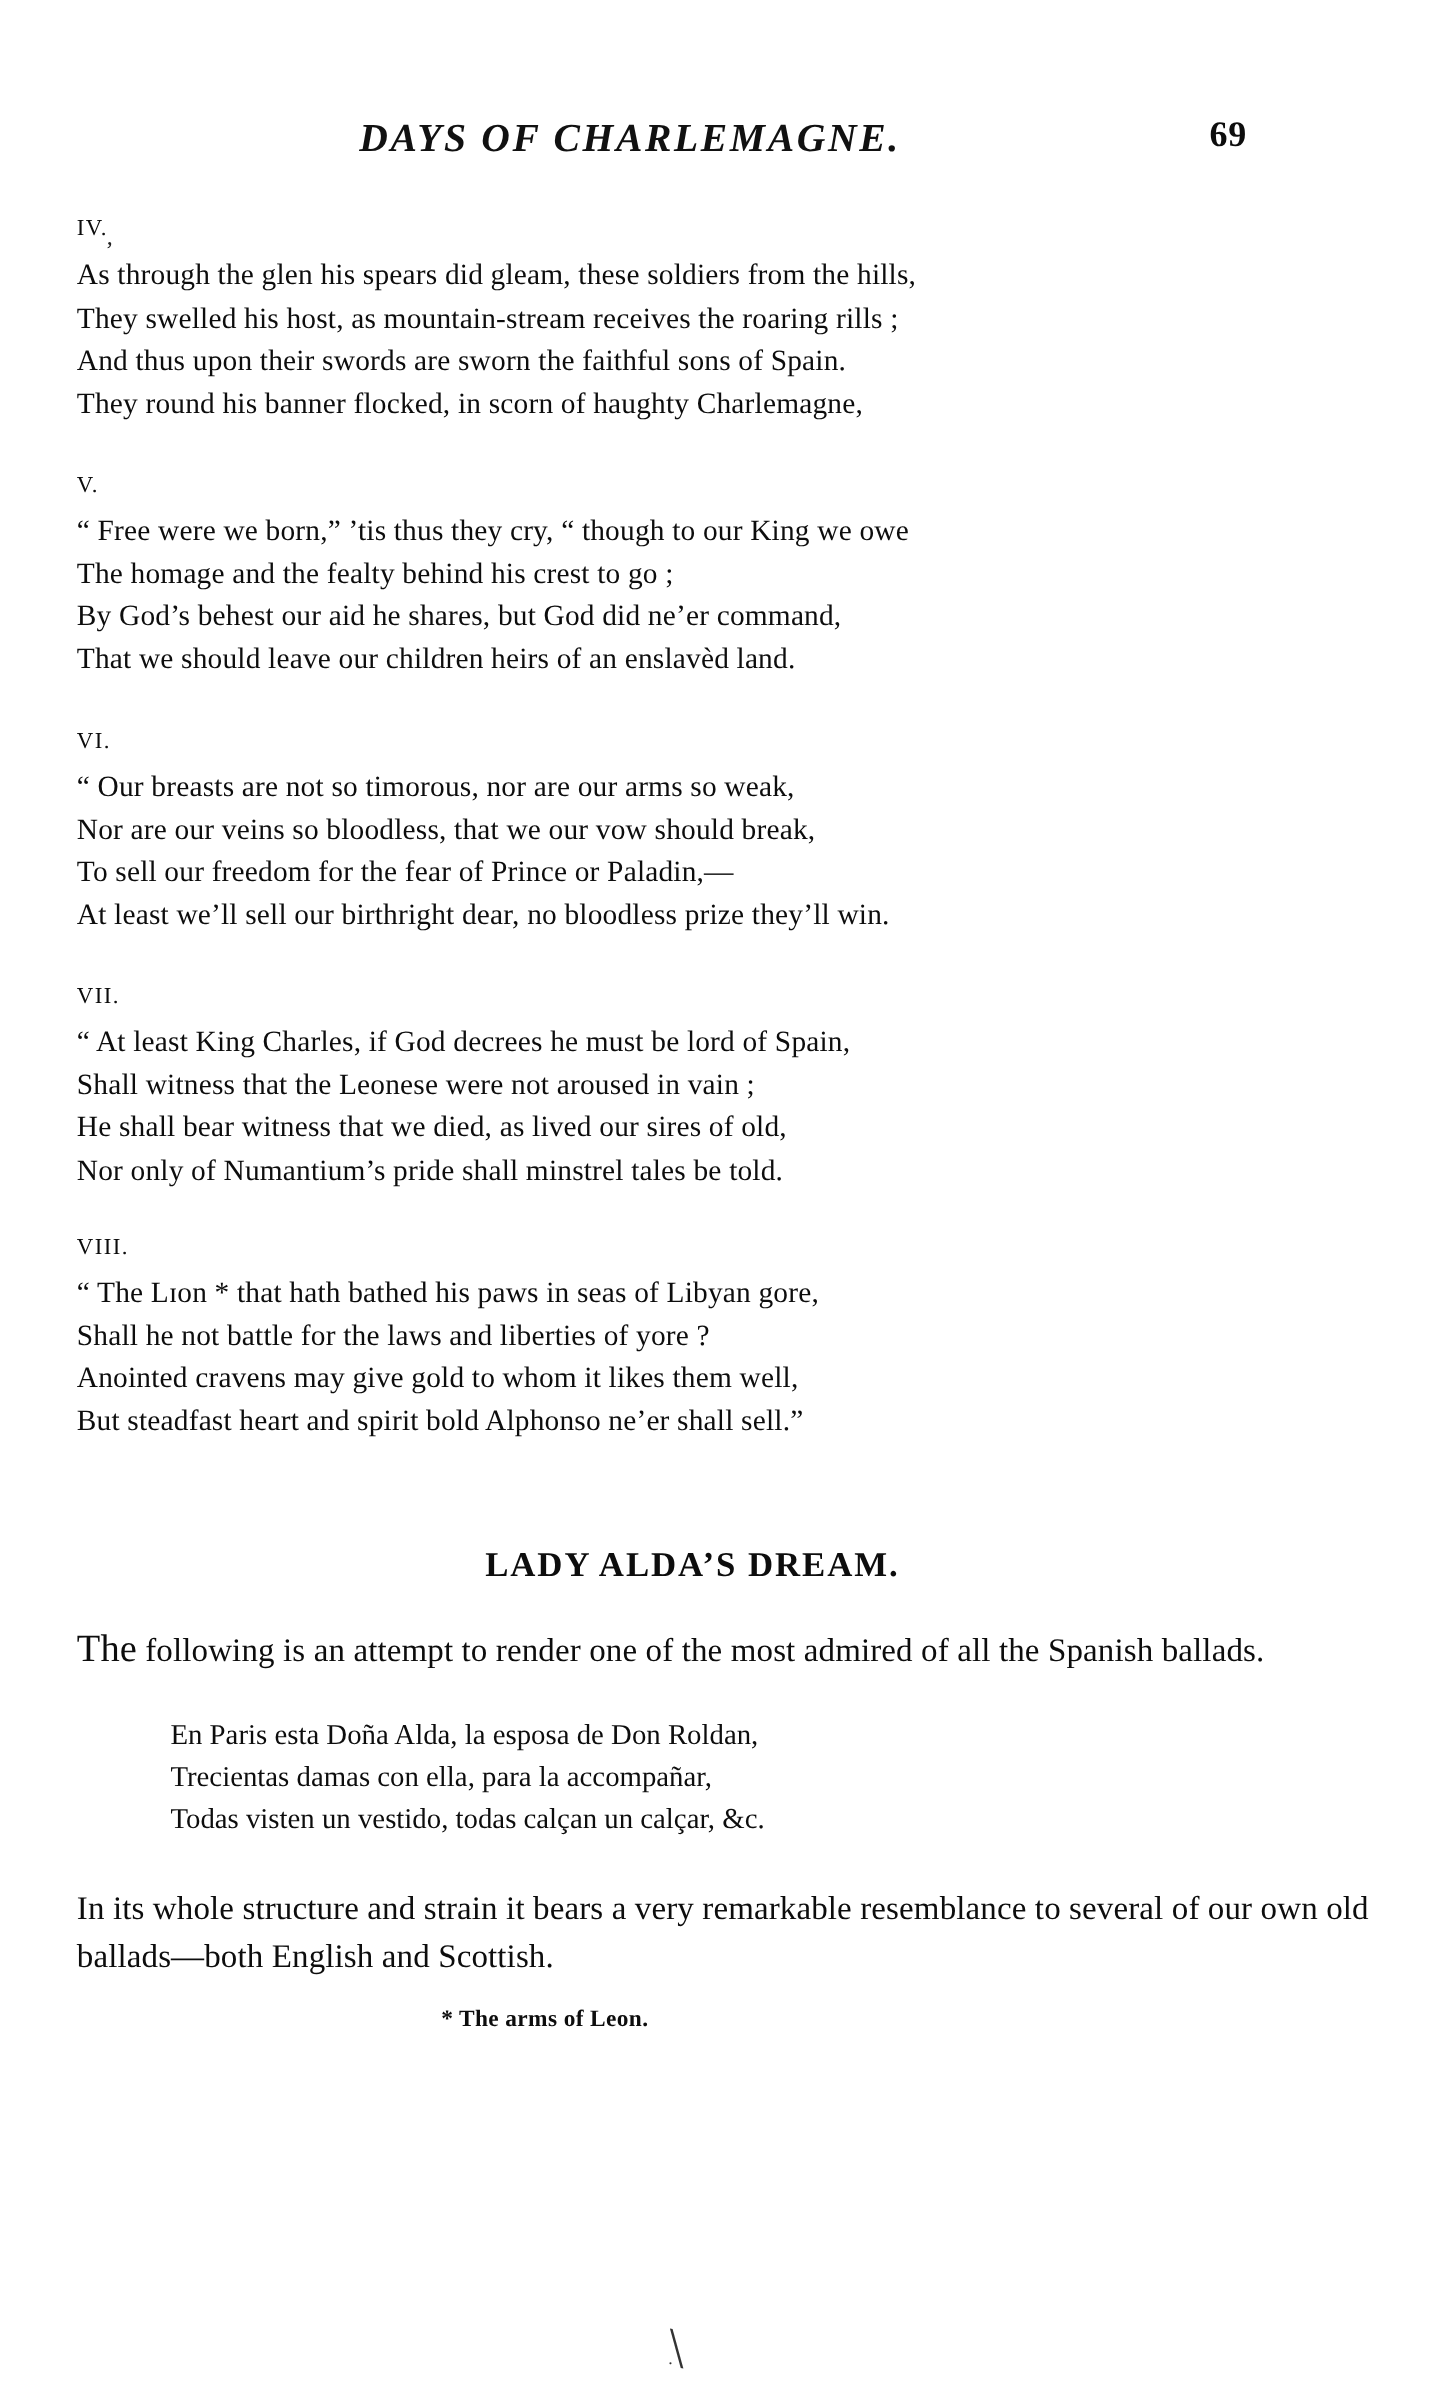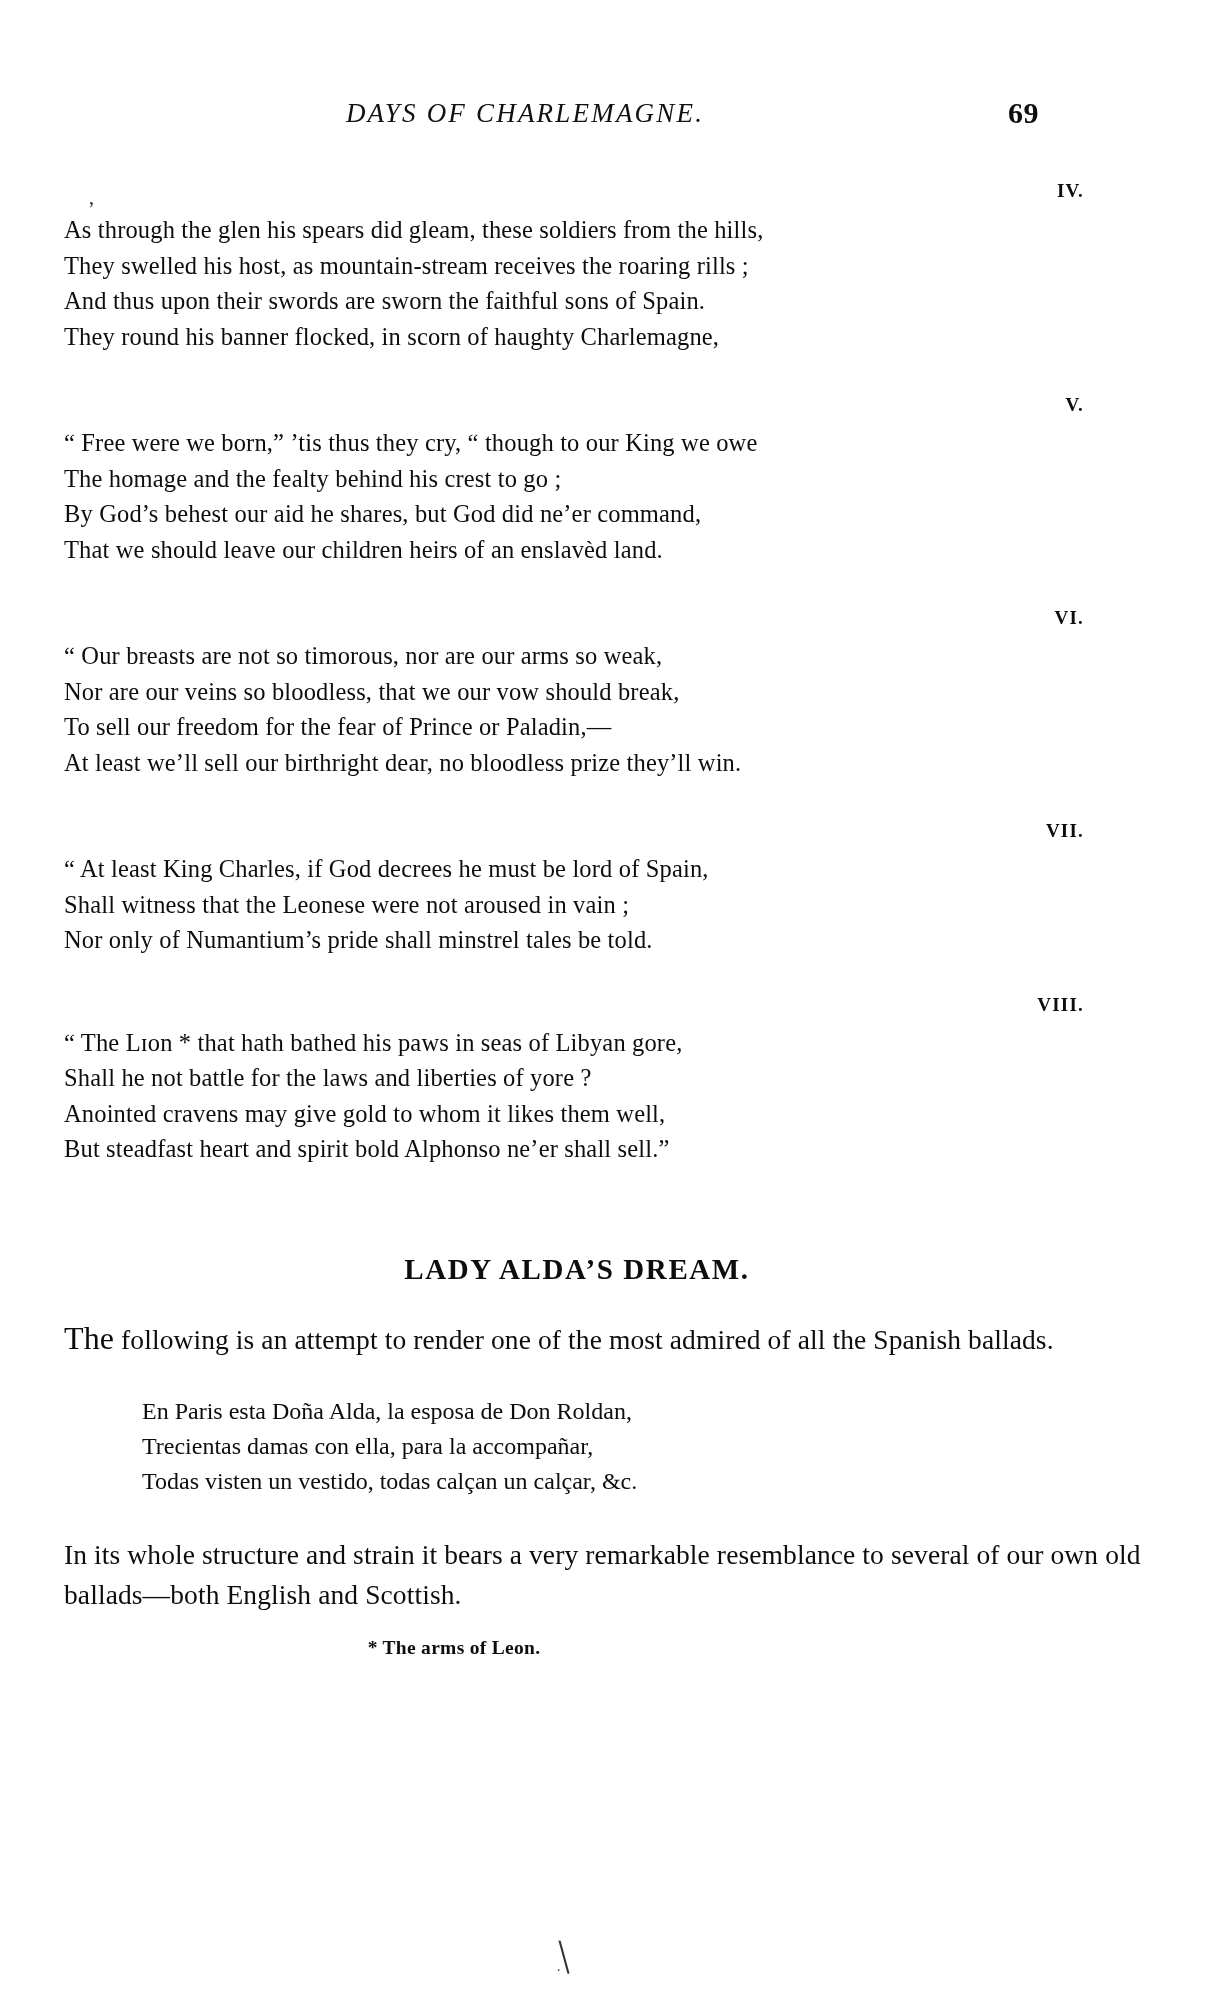--- a/index.html
+++ b/index.html
@@ -29,22 +29,22 @@
     left: 0;
     width: 1209px;
     height: 40px;
   }
   .running-title {
     position: absolute;
     left: 0;
     width: 1050px;
     text-align: center;
     font-style: italic;
-    font-weight: normal;
-    font-size: 27px;
+    font-weight: bold;
+    font-size: 33px;
     letter-spacing: 2.2px;
     color: #111;
   }
   .page-number {
     position: absolute;
     right: 170px;
     top: -2px;
     font-size: 30px;
     font-weight: bold;
     letter-spacing: 0.5px;
@@ -53,23 +53,23 @@
   .body-block {
     position: absolute;
     top: 180px;
     left: 64px;
     width: 1080px;
   }
   .stanza {
     margin: 0 0 26px 0;
   }
   .stanza-num {
-    text-align: right;
+    text-align: left;
     font-size: 19px;
-    font-weight: bold;
+    font-weight: normal;
     letter-spacing: 1.2px;
     margin: 0 0 9px 0;
     padding-right: 60px;
   }
   .line {
     font-size: 24.5px;
     line-height: 35.5px;
     white-space: nowrap;
     letter-spacing: 0.15px;
   }
@@ -177,20 +177,21 @@
       <div class="line">“ Our breasts are not so timorous, nor are our arms so weak,</div>
       <div class="line">Nor are our veins so bloodless, that we our vow should break,</div>
       <div class="line">To sell our freedom for the fear of Prince or Paladin,—</div>
       <div class="line">At least we’ll sell our birthright dear, no bloodless prize they’ll win.</div>
     </div>
 
     <div class="stanza stanza-7">
       <div class="stanza-num">VII.</div>
       <div class="line">“ At least King Charles, if God decrees he must be lord of Spain,</div>
       <div class="line">Shall witness that the Leonese were not aroused in vain ;</div>
+      <div class="line">He shall bear witness that we died, as lived our sires of old,</div>
       <div class="line">Nor only of Numantium’s pride shall minstrel tales be told.</div>
     </div>
 
     <div class="stanza stanza-8">
       <div class="stanza-num">VIII.</div>
       <div class="line">“ The Lɪon * that hath bathed his paws in seas of Libyan gore,</div>
       <div class="line">Shall he not battle for the laws and liberties of yore ?</div>
       <div class="line">Anointed cravens may give gold to whom it likes them well,</div>
       <div class="line">But steadfast heart and spirit bold Alphonso ne’er shall sell.”</div>
     </div>

